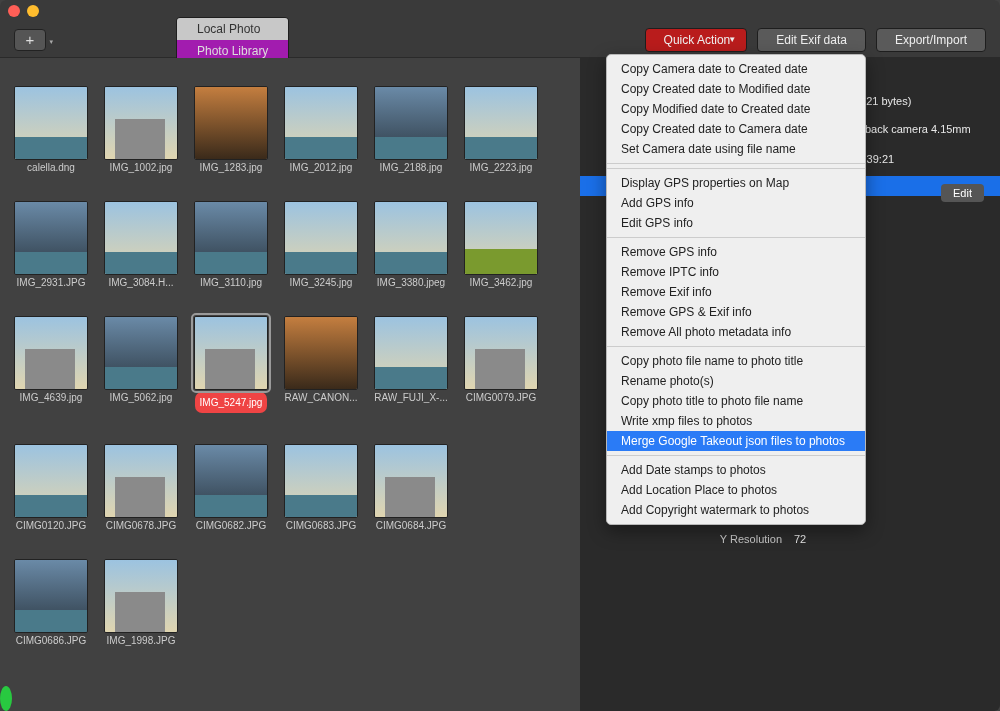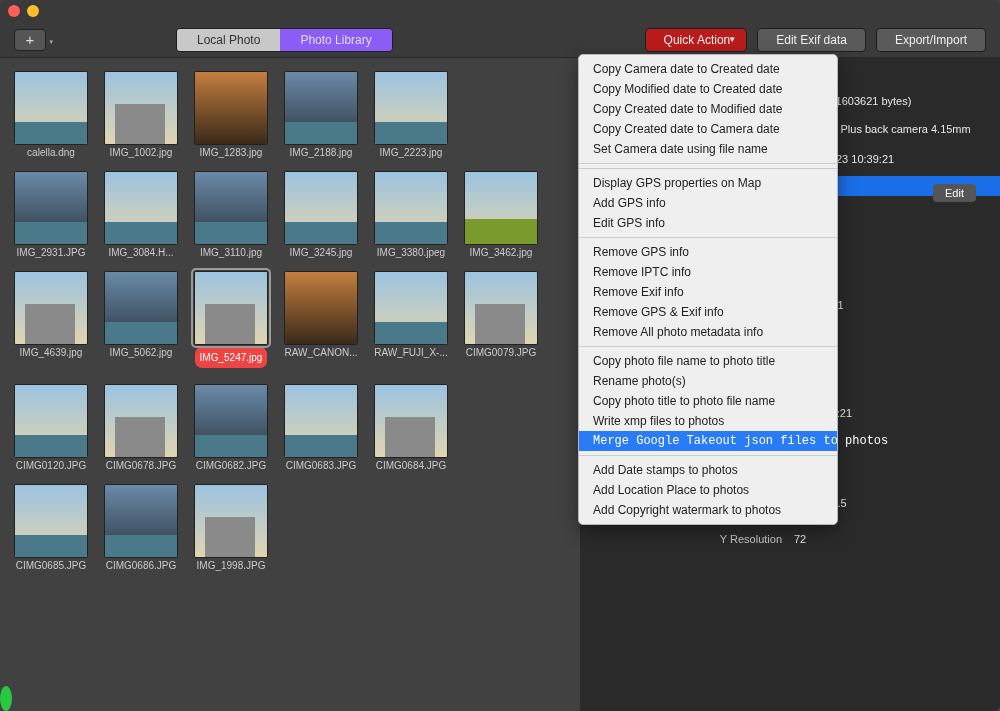--- a/index.html
+++ b/index.html
@@ -31,40 +31,41 @@
   }
   .addbtn {
     width:32px; height:22px; background:#555; border:1px solid #222;
     border-radius:4px; display:flex; align-items:center; justify-content:center;
     color:#ddd; font-size:15px; position:relative;
   }
   .addbtn::after{content:"▾"; font-size:7px; position:absolute; right:-8px; top:8px; color:#aaa;}
   .seg {
     display:flex; margin-left:120px; border-radius:4px; overflow:hidden;
     border:1px solid #1e1e1e;
+    flex-direction:column;
   }
   .segbtn {
-    padding:4px 20px; background:#8b5cf6; color:#ddd; font-size:12px; cursor:pointer;
+    padding:4px 20px; background:#a21caf; color:#ddd; font-size:12px; cursor:pointer;
   }
   .segbtn.active { background:#c8c8c8; color:#333; }
   .spacer{flex:1;}
   .tbtn {
     padding:4px 18px; background:#5a5a5a; color:#eee; border:1px solid #1e1e1e;
     border-radius:4px; font-size:12px; cursor:pointer; min-width:100px; text-align:center;
   }
   .tbtn.qa { background:#b91c1c; position:relative; padding-right:16px; }
   .tbtn.qa::after{content:"▼"; font-size:8px; position:absolute; right:10px; top:6px;}
 
   
   .main { display:flex; height:calc(711px - 58px); }
 
   
   .grid { flex:1; padding:12px 6px; overflow:auto; background:#414141; }
   .row { display:flex; }
-  .cell { width:90px; margin:1px 0 12px 0; text-align:center; }
+  .cell { width:90px; margin:16px 0 12px 0; text-align:center; }
   .thumb {
     width:74px; height:74px; margin:0 auto 2px;
     background:#777; border:1px solid #222; border-radius:2px;
     position:relative; overflow:hidden;
   }
   .thumb.sel { outline:2px solid #9a9a9a; outline-offset:1px; background:#888; }
   .fname { font-size:10px; color:#ccc; white-space:nowrap; overflow:hidden; text-overflow:ellipsis; padding:0 2px;}
   .fname.sel { background:#ef4444; border-radius:7px; color:#fff; display:inline-block; padding:5px 5px;}
 
   
@@ -77,35 +78,35 @@
 
   
   .panel {
     width:420px; background:#2a2a2a; color:#d0d0d0; font-size:11px;
     position:relative;
   }
   .info-row { display:flex; padding:3px 14px; }
   .ilabel { width:200px; text-align:right; padding-right:12px; color:#c8c8c8; }
   .ivalue { flex:1; color:#e8e8e8; }
   .panel-edit {
-    position:absolute; right:24px; top:126px;
+    position:absolute; right:16px; top:126px;
     background:#555; color:#fff; padding:3px 12px; border-radius:4px;
     font-size:11px;
   }
   .hl-row { background:#1a6fe8; color:#fff; padding:4px 14px; }
 
   
   .menu {
-    position:absolute; top:54px; left:578px; width:260px;
+    position:absolute; top:54px; left:606px; width:260px;
     background:#efefef; border:1px solid #b8b8b8; border-radius:5px;
     box-shadow:0 6px 18px rgba(0,0,0,0.4);
     color:#222; font-size:12px; padding:4px 0; z-index:50;
   }
   .mi { padding:3px 14px; cursor:pointer; white-space:nowrap; }
-  .mi.hl { background:#2a7bf6; color:#fff;font-family:Liberation Mono, monospace; }
+  .mi.hl { background:#2a7bf6; color:#fff; }
   .msep { height:1px; background:#ccc; margin:4px 0; }
 
 </style>
 </head>
 <body>
 
 <div class="titlebar">
   <div class="traffic">
     <div class="dot red"></div>
     <div class="dot yel"></div>
@@ -145,20 +146,27 @@
           <div class="fname">IMG_1002.jpg</div>
         </div>
         <div class="cell">
           <div class="thumb">
             <div class="sky2"></div>
           </div>
           <div class="fname">IMG_1283.jpg</div>
         </div>
         <div class="cell">
           <div class="thumb">
+            <div class="sky"></div>
+            <div class="wtr"></div>
+          </div>
+          <div class="fname">IMG_2012.jpg</div>
+        </div>
+        <div class="cell">
+          <div class="thumb">
             <div class="sky3"></div>
             <div class="wtr"></div>
           </div>
           <div class="fname">IMG_2188.jpg</div>
         </div>
         <div class="cell">
           <div class="thumb">
             <div class="sky"></div>
             <div class="wtr"></div>
           </div>
@@ -280,27 +288,20 @@
         </div>
         <div class="cell">
           <div class="thumb">
             <div class="sky"></div>
             <div class="bld"></div>
           </div>
           <div class="fname">CIMG0684.JPG</div>
         </div>
       </div>
       <div class="row">
-        <div class="cell">
-          <div class="thumb">
-            <div class="sky"></div>
-            <div class="wtr"></div>
-          </div>
-          <div class="fname">CIMG0685.JPG</div>
-        </div>
         <div class="cell">
           <div class="thumb">
             <div class="sky3"></div>
             <div class="wtr"></div>
           </div>
           <div class="fname">CIMG0686.JPG</div>
         </div>
         <div class="cell">
           <div class="thumb">
             <div class="sky"></div>
@@ -363,22 +364,22 @@
         <div class="info-row">
           <div class="ilabel">Y Resolution</div>
           <div class="ivalue">72</div>
         </div>
       </div>
   </div>
 </div>
 
 <div class="menu" id="menu">
     <div class="mi">Copy Camera date to Created date</div>
+    <div class="mi">Copy Created date to Modified date</div>
     <div class="mi">Copy Modified date to Created date</div>
-    <div class="mi">Copy Created date to Modified date</div>
     <div class="mi">Copy Created date to Camera date</div>
     <div class="mi">Set Camera date using file name</div>
     <div class="msep"></div>
     <div class="msep"></div>
     <div class="mi">Display GPS properties on Map</div>
     <div class="mi">Add GPS info</div>
     <div class="mi">Edit GPS  info</div>
     <div class="msep"></div>
     <div class="mi">Remove GPS info</div>
     <div class="mi">Remove IPTC info</div>

